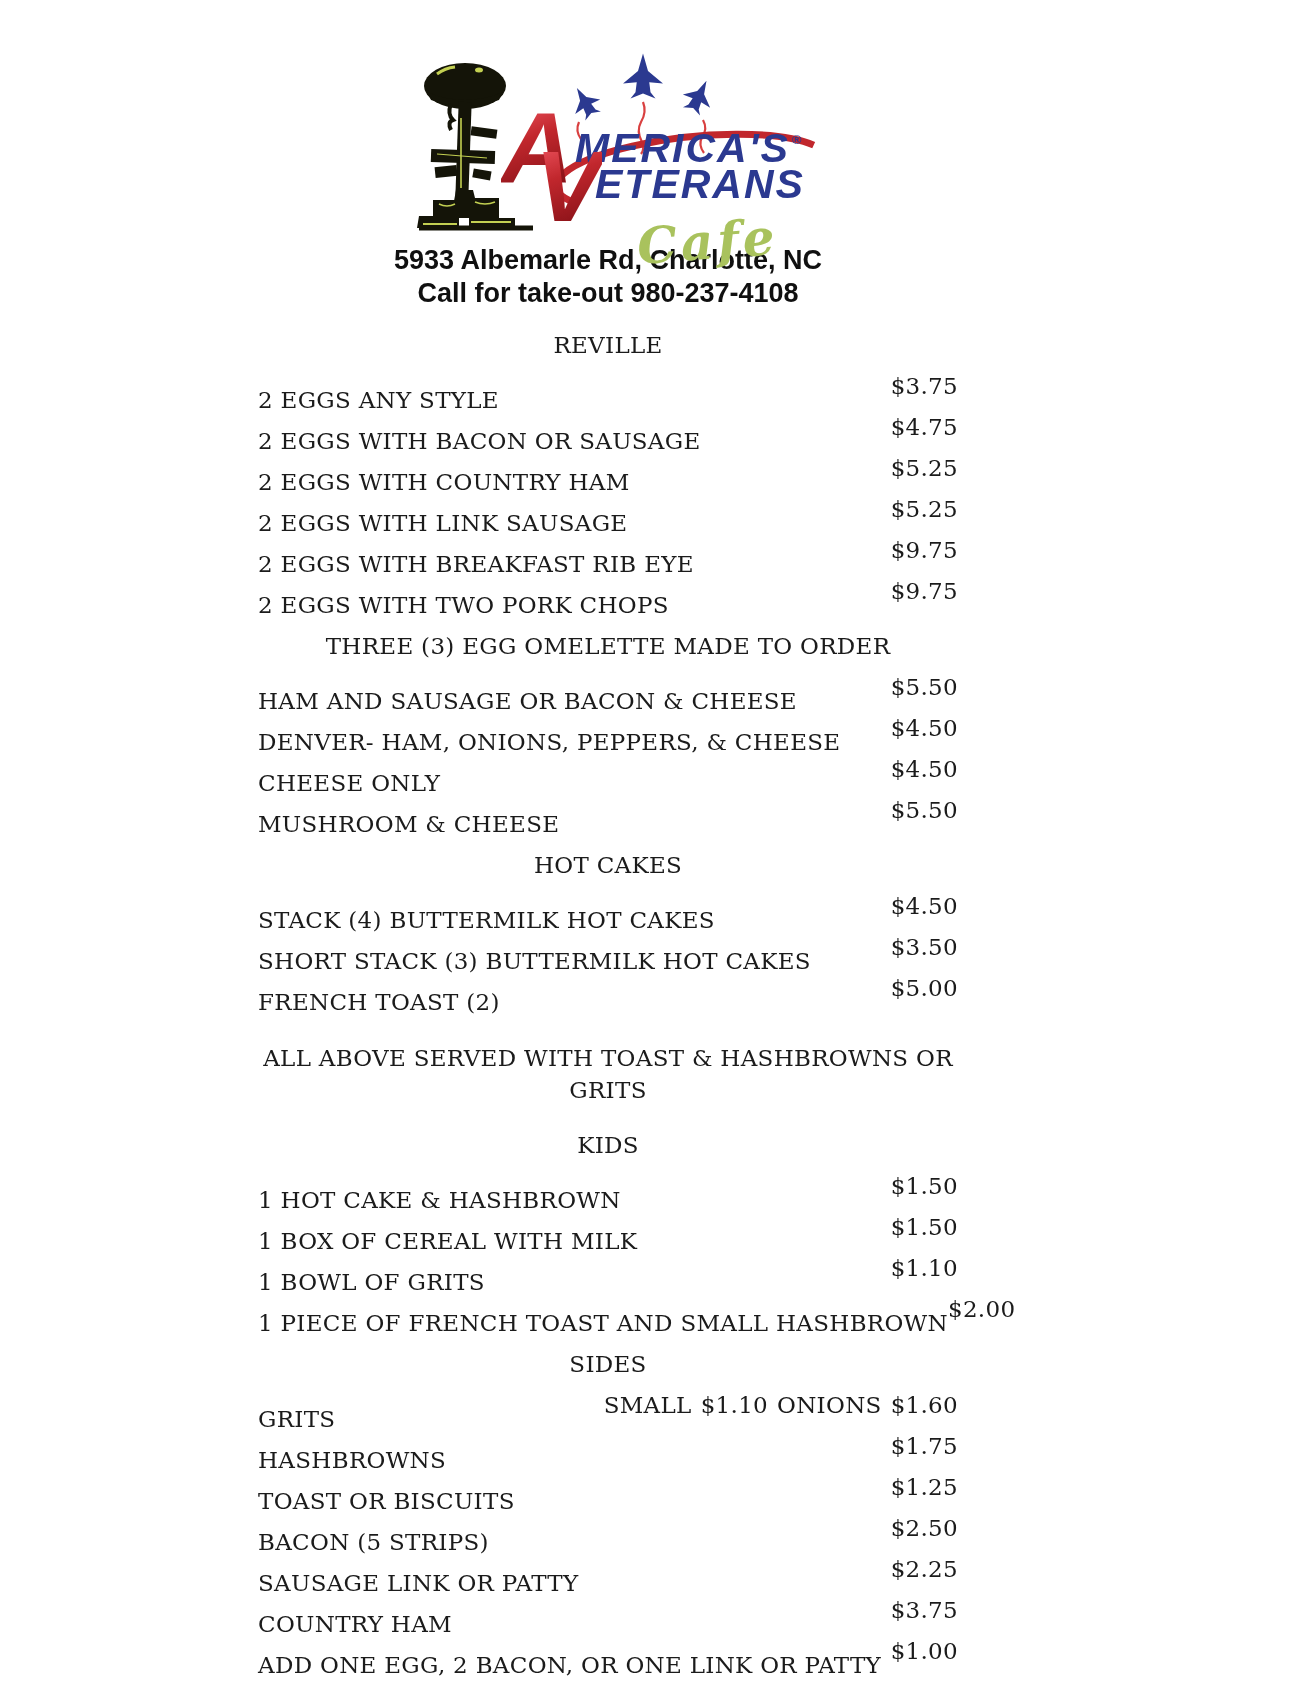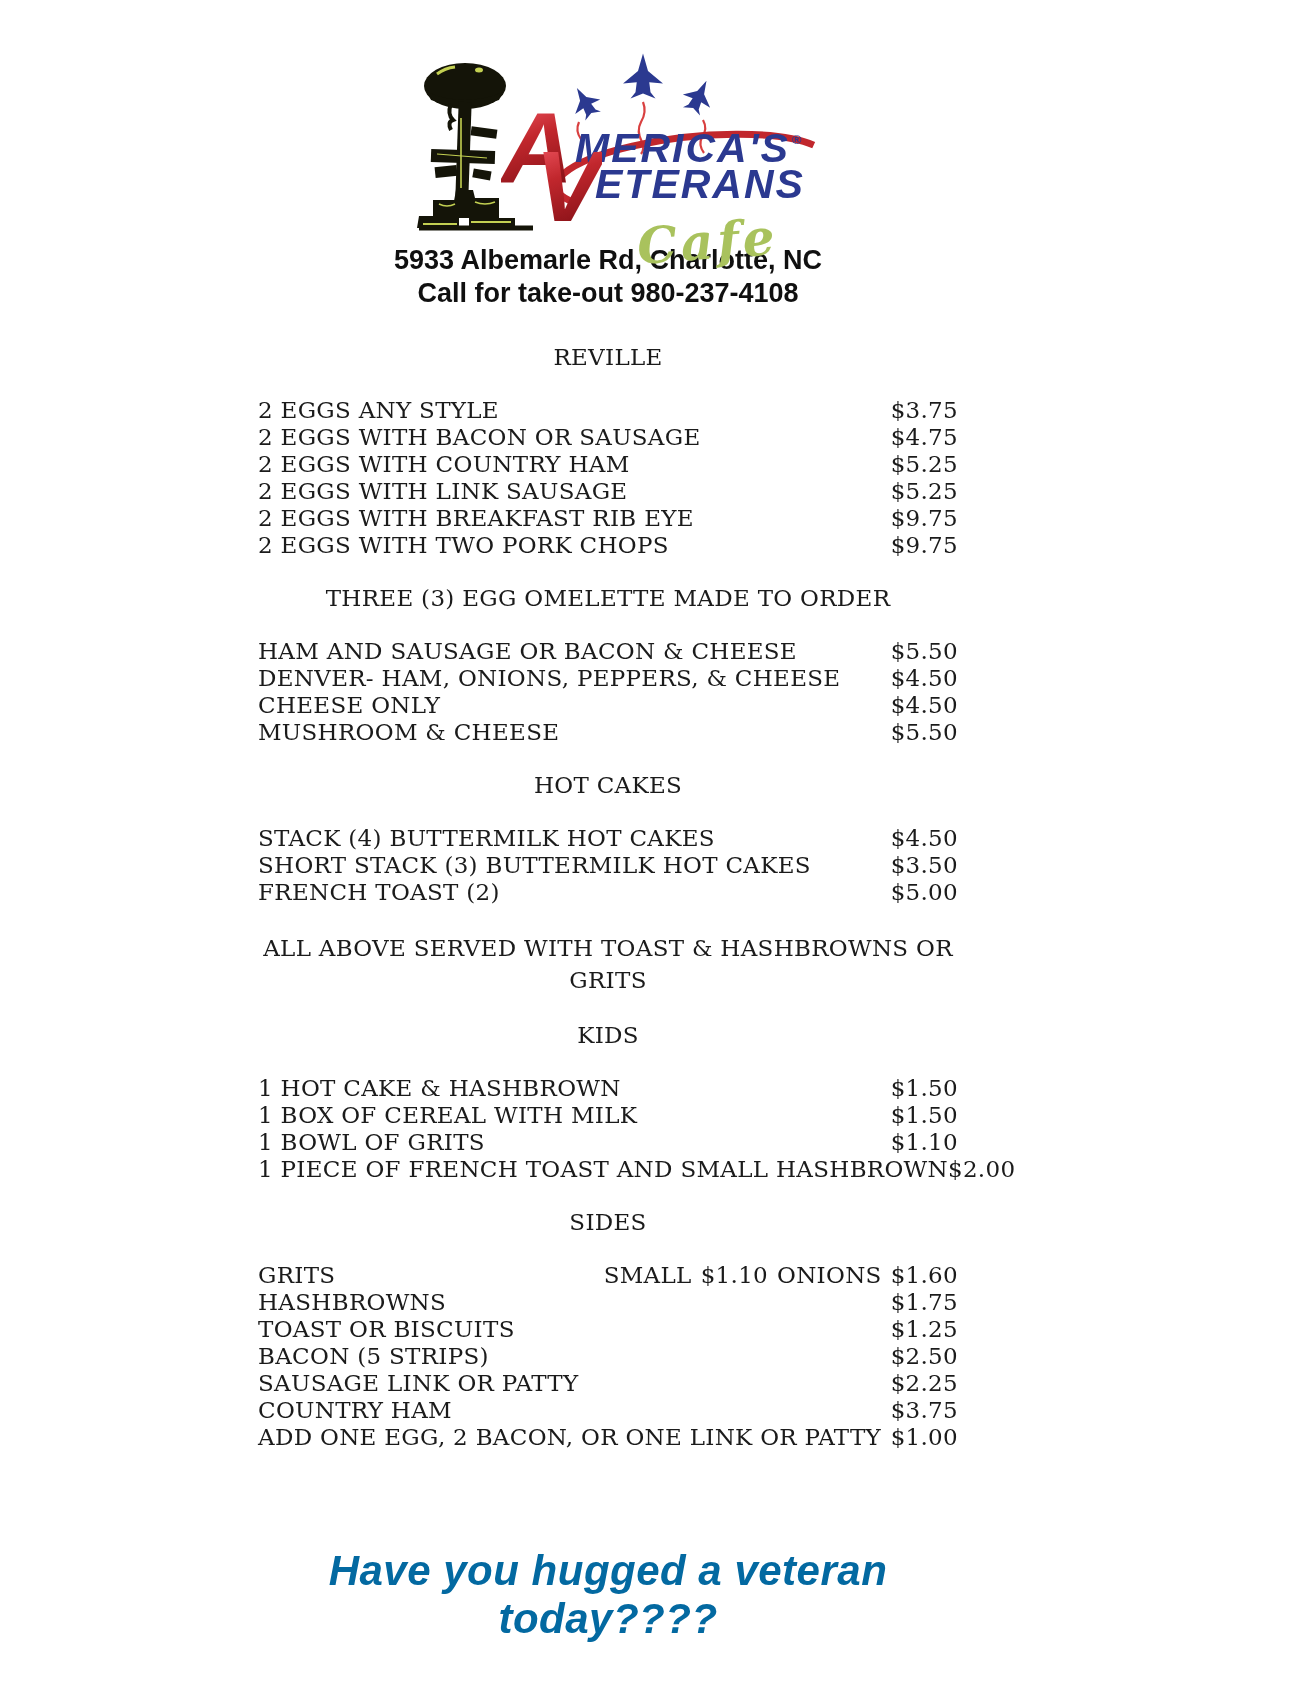--- a/index.html
+++ b/index.html
@@ -50,24 +50,24 @@
   .address {
     text-align:center; margin-top:10px;
     font-family:"Liberation Sans", sans-serif;
     font-weight:bold; font-size:27px; line-height:33px; color:#101010;
   }
 
   
   .menu { padding-top:8px; font-size:23px; letter-spacing:0.3px; }
   .section-title {
     text-align:center; font-weight:normal; font-size:23px;
-    line-height:27px; margin:26px 0;
+    line-height:27px; margin:14px 0;
   }
   .row { display:flex; line-height:27px; }
-  .item-name { flex:1; white-space:nowrap; }
+  .item-name { flex:1; white-space:nowrap;margin-top:14px; }
   .price { white-space:nowrap; }
   .mid-label { white-space:nowrap; margin-right:9px; }
   .menu-note { text-align:center; line-height:32px; margin:26px 0; }
 
   
   .tagline {
     margin-top:96px; text-align:center;
     font-family:"Liberation Sans", sans-serif;
     font-style:italic; font-weight:bold; font-size:42px;
     color:#0369a1; letter-spacing:0.5px;

